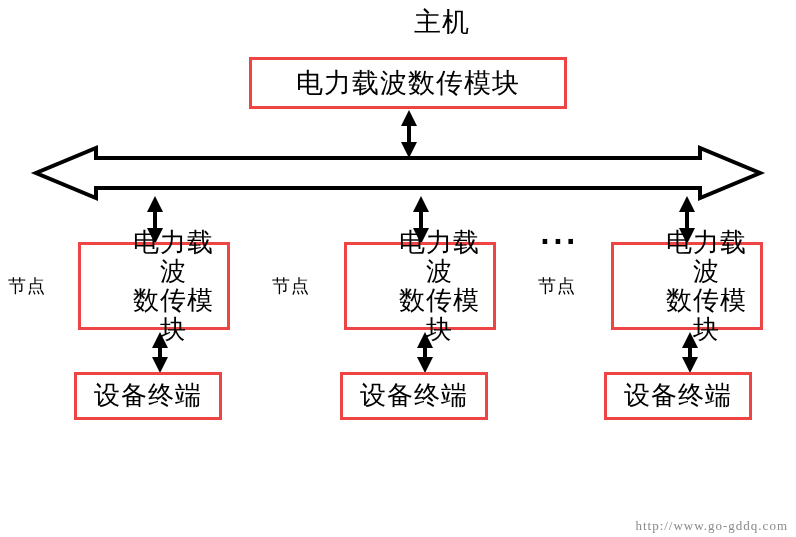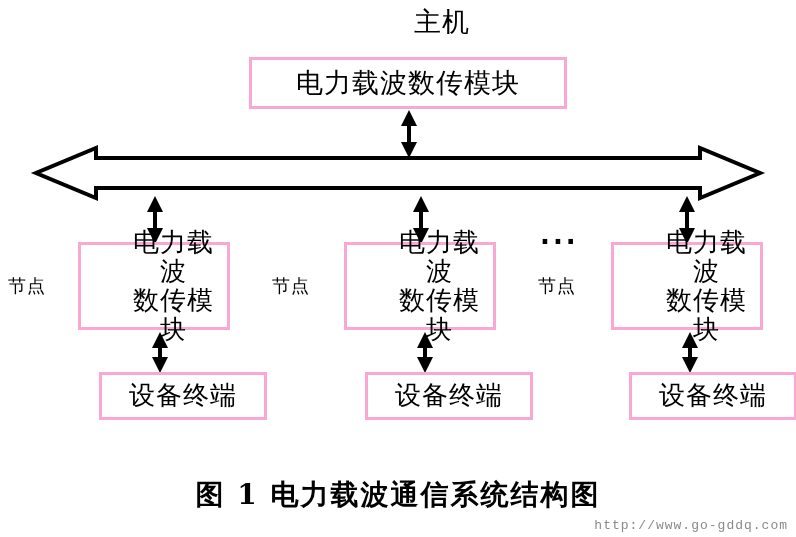--- a/index.html
+++ b/index.html
@@ -31,21 +31,21 @@
     top: 8px;
     width: 796px;
     text-align: center;
     font-size: 27px;
     letter-spacing: 1px;
     margin-left: 44px;
   }
   
   .box {
     position: absolute;
-    border: 3px solid #f9a8d4;
+    border: 3px solid #ef4444;
     background: #ffffff;
     box-sizing: border-box;
     display: flex;
     align-items: center;
     justify-content: center;
     text-align: center;
     font-family: "DejaVu Sans", sans-serif;
     color: #000000;
     line-height: 1.12;
   }
@@ -61,25 +61,24 @@
     width: 152px;
     height: 88px;
     font-size: 26px;
     letter-spacing: 1px;
     padding-left: 39px;
   }
   .node-module .inner {
     display: block;
   }
   .terminal {
-    width: 168px;
+    width: 148px;
     height: 48px;
     font-size: 26px;
     letter-spacing: 1px;
-    margin-left: 25px;
   }
   #node1-module { left: 78px; top: 242px; }
   #node2-module { left: 344px; top: 242px; }
   #node3-module { left: 611px; top: 242px; }
 
   #term1 { left: 74px;  top: 372px; }
   #term2 { left: 340px; top: 372px; }
   #term3 { left: 604px; top: 372px; }
 
   
@@ -116,21 +115,21 @@
     font-size: 28px;
     font-family: "DejaVu Serif", serif;
     font-weight: bold;
     letter-spacing: 2px;
   }
   
   #watermark {
     right: 8px;
     bottom: 4px;
     font-size: 13px;
-    font-family: Liberation Mono, monospace;
+    font-family: Liberation Serif, serif;
     color: #8a8a8a;
     letter-spacing: 1px;
   }
   svg#wires {
     position: absolute;
     left: 0;
     top: 0;
     width: 796px;
     height: 537px;
   }
@@ -215,17 +214,16 @@
 
   <div class="label node-label" id="node-label-3">节点</div>
   <div class="box node-module" id="node3-module">
     <span class="inner">
       <span>电力载波</span><br>
       <span>数传模块</span>
     </span>
   </div>
   <div class="box terminal" id="term3">设备终端</div>
 
-  <div class="label" id="caption">图 1   电力载波通信系统结构图</div>
 
   <div class="label" id="watermark">http://www.go-gddq.com</div>
 
 </div>
 
 </body></html>

